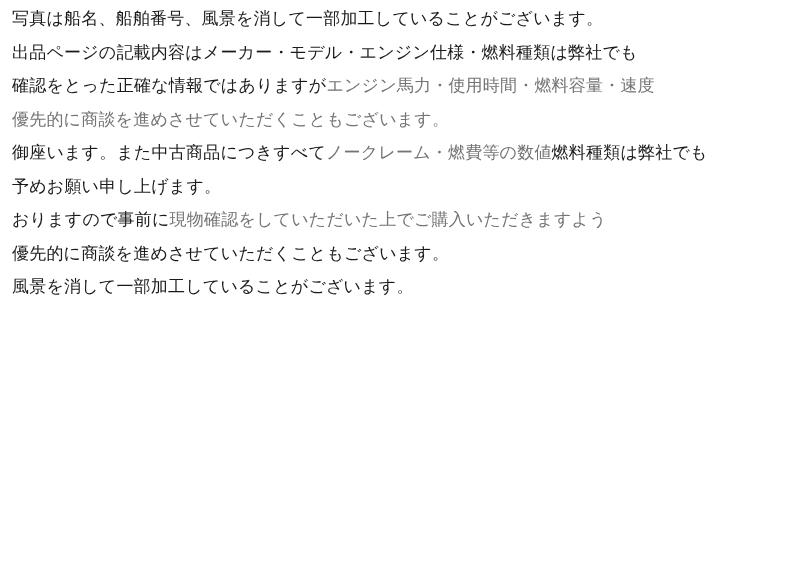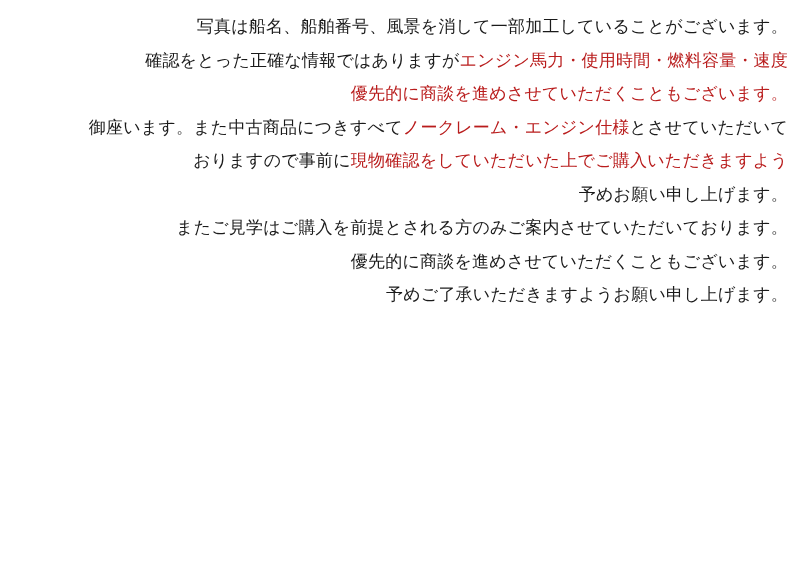--- a/index.html
+++ b/index.html
@@ -8,41 +8,40 @@
     background: #ffffff;
   }
   body {
     width: 800px;
     height: 576px;
     font-family: "Liberation Sans", sans-serif;
     color: #1a1a1a;
     overflow: hidden;
   }
   .notice {
-    padding: 10px 12px 0 12px;
+    padding: 2px 12px 0 12px;
     box-sizing: border-box;
     width: 800px;
-    text-align: right;
   }
   .line {
     font-size: 17px;
     line-height: 33.5px;
     white-space: nowrap;
     letter-spacing: 0.2px;
   }
   .seg-black { color: #1a1a1a; }
-  .seg-red { color: #b91c1c; }
+  .seg-red { color: #737373; }
 </style>
 </head>
 <body>
 
 <div class="notice">
 
 <div class="line"><span class="seg-black">写真は船名、船舶番号、風景を消して一部加工していることがございます。</span></div>
+    <div class="line"><span class="seg-black">出品ページの記載内容はメーカー・モデル・エンジン仕様・燃料種類は弊社でも</span></div>
     <div class="line"><span class="seg-black">確認をとった正確な情報ではありますが</span><span class="seg-red">エンジン馬力・使用時間・燃料容量・速度</span></div>
     <div class="line"><span class="seg-red">優先的に商談を進めさせていただくこともございます。</span></div>
-    <div class="line"><span class="seg-black">御座います。また中古商品につきすべて</span><span class="seg-red">ノークレーム・エンジン仕様</span><span class="seg-black">とさせていただいて</span></div>
+    <div class="line"><span class="seg-black">御座います。また中古商品につきすべて</span><span class="seg-red">ノークレーム・燃費等の数値</span><span class="seg-black">燃料種類は弊社でも</span></div>
+    <div class="line"><span class="seg-black">予めお願い申し上げます。</span></div>
     <div class="line"><span class="seg-black">おりますので事前に</span><span class="seg-red">現物確認をしていただいた上でご購入いただきますよう</span></div>
-    <div class="line"><span class="seg-black">予めお願い申し上げます。</span></div>
-    <div class="line"><span class="seg-black">またご見学はご購入を前提とされる方のみご案内させていただいております。</span></div>
     <div class="line"><span class="seg-black">優先的に商談を進めさせていただくこともございます。</span></div>
-    <div class="line"><span class="seg-black">予めご了承いただきますようお願い申し上げます。</span></div>
+    <div class="line"><span class="seg-black">風景を消して一部加工していることがございます。</span></div>
   </div>
 
 </body></html>

